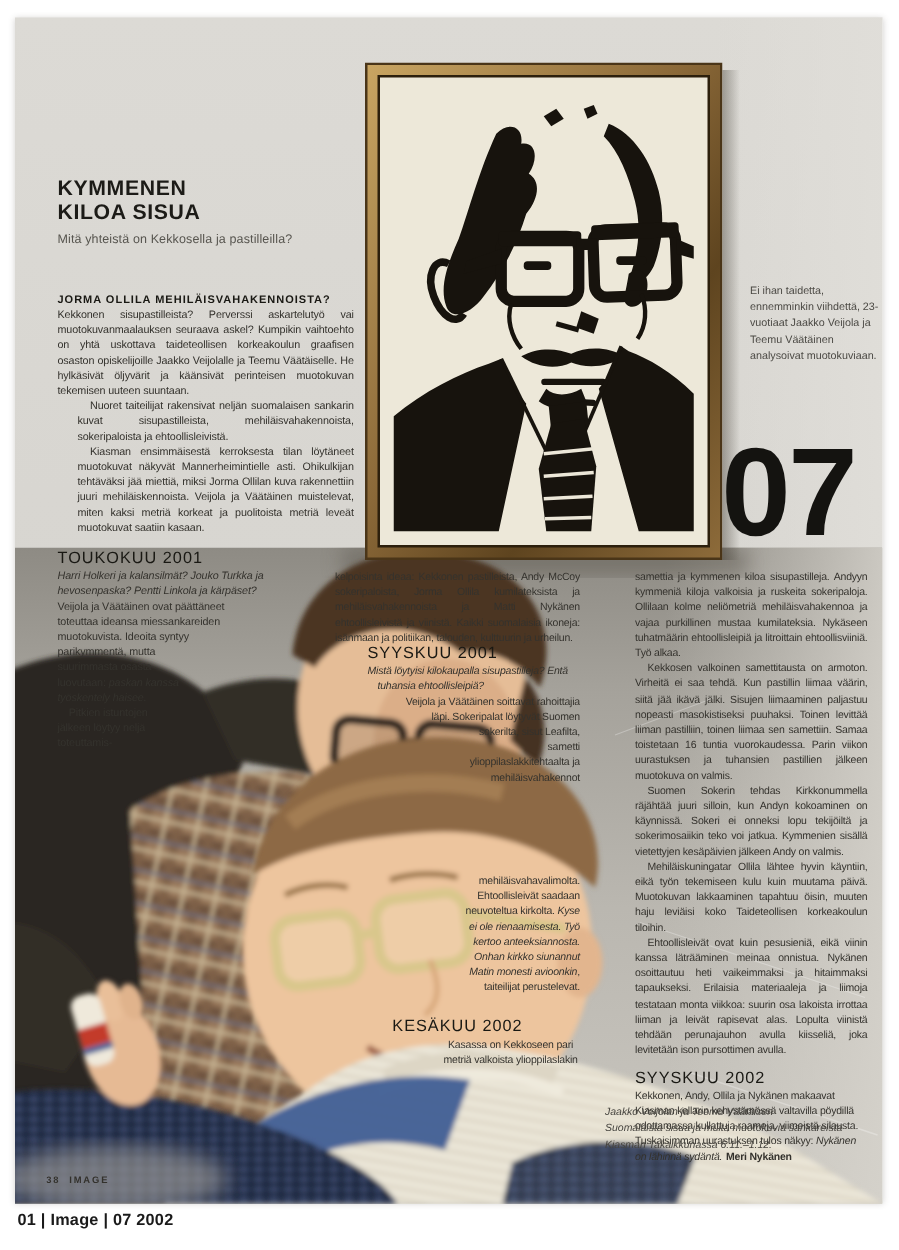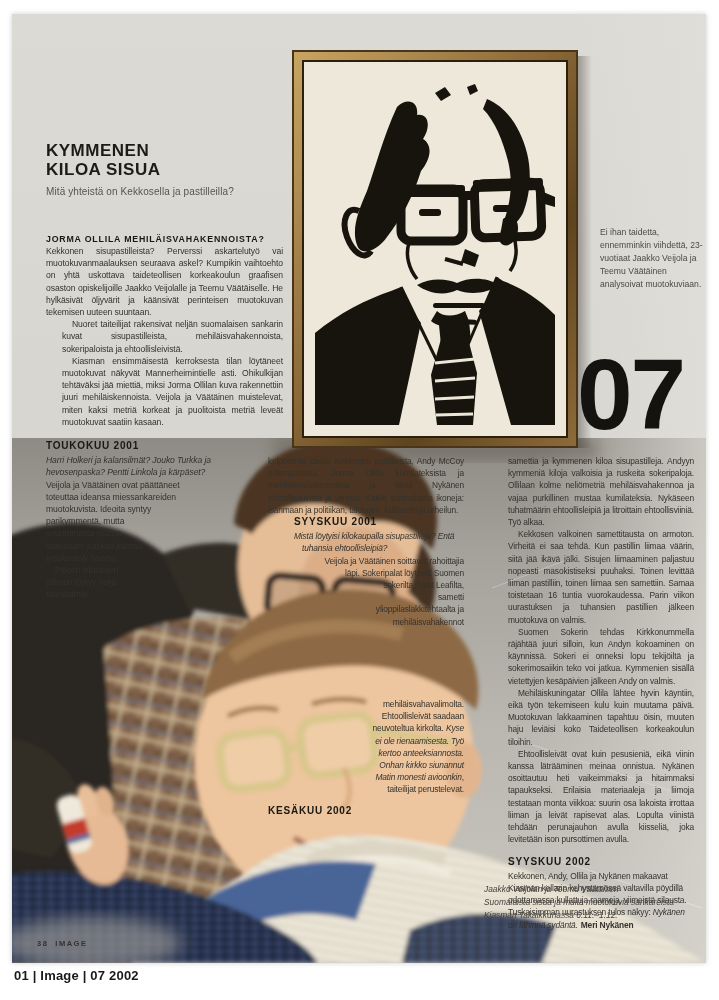--- a/index.html
+++ b/index.html
@@ -17,27 +17,27 @@
   .colhead{font-size:8.8px;font-weight:bold;letter-spacing:.8px;color:#191813;}
   .body-t{font-size:8.6px;line-height:12.2px;letter-spacing:-.1px;}
   .col1-head{left:34px;top:220px;}
   .col1{left:34px;top:231px;width:237px;text-align:justify;}
   .col1 p{margin:0;}
   .col1 p.ind{text-indent:10px;margin-left:16px;}
   .caption{left:588px;top:212px;width:106px;font-size:8.6px;line-height:13px;color:#4c4a45;}
   .bigno{left:565px;top:330px;font-size:100px;line-height:100px;font-weight:bold;
          letter-spacing:-2px;color:#141310;}
   .lead-i{font-style:italic;}
-  .sec-head{font-size:10px;font-weight:bold;letter-spacing:.8px;color:#191813;margin:0 0 2px 0;}
+  .sec-head{font-size:13px;font-weight:normal;letter-spacing:.8px;color:#191813;margin:0 0 2px 0;}
   .touko{left:34px;top:426px;width:172px;font-size:8.6px;line-height:12.2px;letter-spacing:-.1px;}
   .touko p{margin:0;}
   .col2{left:256px;top:441px;width:196px;font-size:8.4px;line-height:12.2px;letter-spacing:-.15px;}
   .col2 p{margin:0;}
   .col2 .wrapzone{text-align:right;}
-  .col2 .kes{margin-top:9px;text-align:left;}
+  .col2 .kes{margin-top:19px;text-align:center;}
   .col3{left:496px;top:441px;width:186px;font-size:8.4px;line-height:12.2px;
         letter-spacing:-.15px;text-align:justify;}
   .col3 p{margin:0;}
   .col3 p.ind{text-indent:10px;}
   .col3 .sec2{margin-top:10px;text-align:left;}
   .byline{font-weight:bold;font-style:normal;margin-left:3px;}
   .credit{left:472px;top:869px;width:210px;font-size:8.4px;line-height:13px;
           font-style:italic;color:#46443f;}
   .credit div{white-space:nowrap;}
   .pagenum{left:25px;top:925px;font-size:7.5px;font-weight:bold;letter-spacing:1.5px;
@@ -259,20 +259,21 @@
       <i class="fl" style="width:120px;height:36px"></i>
       <i class="fl" style="width:112px;height:24px"></i>
       <i class="fl" style="width:100px;height:70px"></i>
       <div>
         <div class="sec-head">SYYSKUU 2001</div>
         <p class="lead-i">Mistä löytyisi kilokaupalla sisupastilleja? Entä tuhansia ehtoollisleipiä?</p>
         <p class="wrapzone"><span>Veijola ja Väätäinen soittavat rahoittajia läpi. Sokeripalat löytyvät Suomen sokerilta, sisut Leafilta, sametti ylioppilaslakkitehtaalta ja mehiläisvahakennot mehiläisvahavalimolta. Ehtoollisleivät saadaan neuvoteltua kirkolta. </span><span class="lead-i">Kyse ei ole rienaamisesta. Työ kertoo anteeksiannosta. Onhan kirkko siunannut Matin monesti avioonkin</span><span>, taiteilijat perustelevat.</span></p>
       </div>
       <div class="kes">
         <div class="sec-head">KESÄKUU 2002</div>
+        <p style="padding-left:85px">Kasassa on Kekkoseen pari metriä valkoista ylioppilaslakin</p>
       </div>
     </div>
 
     <div class="abs col3">
       <p>samettia ja kymmenen kiloa sisupastilleja. Andyyn kymmeniä kiloja valkoisia ja ruskeita sokeripaloja. Ollilaan kolme neliömetriä mehiläisvahakennoa ja vajaa purkillinen mustaa kumilateksia. Nykäseen tuhatmäärin ehtoollisleipiä ja litroittain ehtoollisviiniä. Työ alkaa.</p>
       <p class="ind">Kekkosen valkoinen samettitausta on armoton. Virheitä ei saa tehdä. Kun pastillin liimaa väärin, siitä jää ikävä jälki. Sisujen liimaaminen paljastuu nopeasti masokistiseksi puuhaksi. Toinen levittää liiman pastilliin, toinen liimaa sen samettiin. Samaa toistetaan 16 tuntia vuorokaudessa. Parin viikon uurastuksen ja tuhansien pastillien jälkeen muotokuva on valmis.</p>
       <p class="ind">Suomen Sokerin tehdas Kirkkonummella räjähtää juuri silloin, kun Andyn kokoaminen on käynnissä. Sokeri ei onneksi lopu tekijöiltä ja sokerimosaiikin teko voi jatkua. Kymmenien sisällä vietettyjen kesäpäivien jälkeen Andy on valmis.</p>
       <p class="ind">Mehiläiskuningatar Ollila lähtee hyvin käyntiin, eikä työn tekemiseen kulu kuin muutama päivä. Muotokuvan lakkaaminen tapahtuu öisin, muuten haju leviäisi koko Taideteollisen korkeakoulun tiloihin.</p>
       <p class="ind">Ehtoollisleivät ovat kuin pesusieniä, eikä viinin kanssa läträäminen meinaa onnistua. Nykänen osoittautuu heti vaikeimmaksi ja hitaimmaksi tapaukseksi. Erilaisia materiaaleja ja liimoja testataan monta viikkoa: suurin osa lakoista irrottaa liiman ja leivät rapisevat alas. Lopulta viinistä tehdään perunajauhon avulla kiisseliä, joka levitetään ison pursottimen avulla.</p>
       <div class="sec2">

